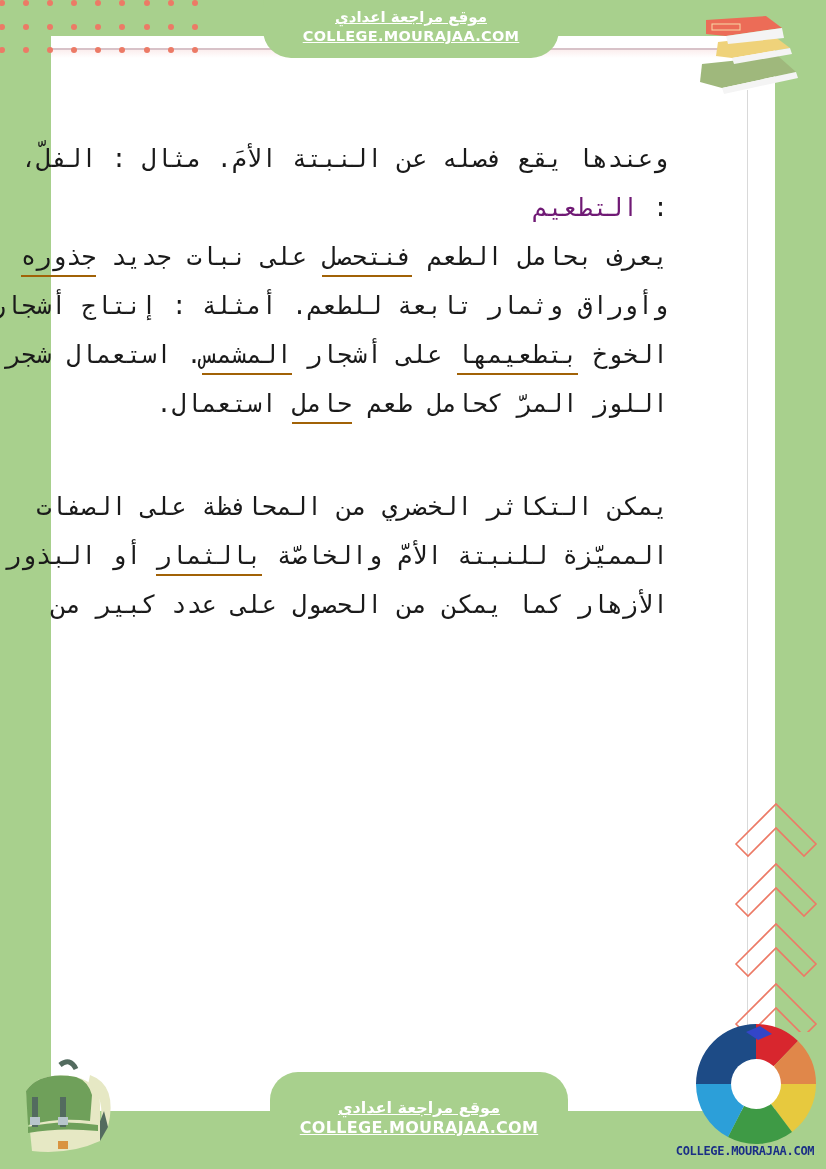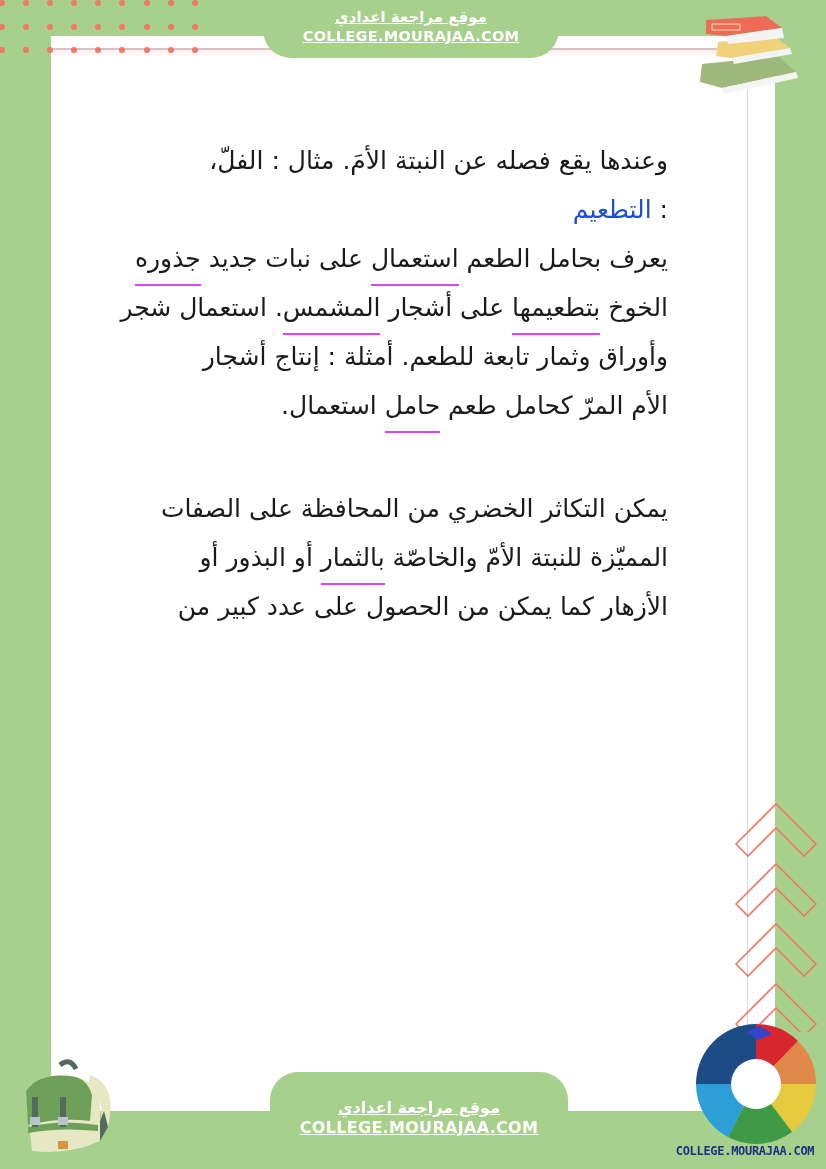--- a/index.html
+++ b/index.html
@@ -11,24 +11,24 @@
   .dots { position:absolute; left:0; top:0; width:210px; height:60px; }
   .dot { position:absolute; width:6px; height:6px; border-radius:50%; background:#ec7a66; }
   .tab { position:absolute; background:#a8d08d; border-radius:28px; text-align:center; color:#ffffff; }
   .tab-top { left:263px; top:-20px; width:296px; height:78px; }
   .tab-bottom { left:270px; top:1072px; width:298px; height:120px; }
   .tab .ar { display:block; font-size:15px; font-weight:bold; text-decoration:underline; line-height:19px; direction:rtl; }
   .tab .en { display:block; font-size:14.5px; font-weight:bold; text-decoration:underline; line-height:19px; letter-spacing:0.3px; }
   .tab-top .ar { margin-top:28px; }
   .tab-bottom .ar { margin-top:26px; font-size:16px; }
   .tab-bottom .en { font-size:16px; line-height:22px; }
-  .content { position:absolute; left:120px; top:140px; width:548px; direction:rtl; text-align:right; color:#1a1a1a; font-size:25px; }
+  .content { position:absolute; left:120px; top:140px; width:548px; direction:rtl; text-align:right; color:#1a1a1a; font-size:25px;font-family:Liberation Mono, monospace; }
   .line { height:49px; line-height:42px; white-space:nowrap; }
-  .u { border-bottom:2px solid #d946ef; padding-bottom:11px; }
-  .red { color:#1d4ed8; }
+  .u { border-bottom:2px solid #a16207; padding-bottom:2px; }
+  .red { color:#701a75; }
   .blue { color:#2e3690; }
   .gap { height:54px; }
   .books { position:absolute; left:692px; top:12px; width:112px; height:82px; }
   .chevrons { position:absolute; left:734px; top:792px; width:84px; height:240px; }
   .wheel { position:absolute; left:695px; top:1023px; width:122px; height:122px; }
   .brand { position:absolute; left:664px; top:1144px; width:162px; text-align:center; font-size:12px; font-weight:bold; color:#1b2f86; letter-spacing:-0.3px; font-family:"DejaVu Sans Mono", monospace; }
   .backpack { position:absolute; left:10px; top:1055px; width:110px; height:106px; }
 </style>
 </head>
 <body>
@@ -82,24 +82,24 @@
   <path d="M34 24 L90 16 L92 26 L36 32 Z" fill="#f4f4f4"></path>
   <rect x="20" y="12" width="28" height="6" fill="none" stroke="#f7d9a8" stroke-width="1"></rect>
 </svg>
 
 <div class="content">
   <div class="line">وعندها يقع فصله عن النبتة الأمَ. مثال : الفلّ،</div>
   <div class="line">
     <span>:</span>
     <span class="red">التطعيم</span>
   </div>
-  <div class="line"><span>يعرف بحامل الطعم </span><span class="u">استعمال</span><span> على نبات جديد </span><span class="u">جذوره</span></div>
+  <div class="line"><span>يعرف بحامل الطعم </span><span class="u">فنتحصل</span><span> على نبات جديد </span><span class="u">جذوره</span></div>
+  <div class="line">وأوراق وثمار تابعة للطعم. أمثلة : إنتاج أشجار</div>
   <div class="line"><span>الخوخ </span><span class="u">بتطعيمها</span><span> على أشجار </span><span class="u">المشمس</span><span>. استعمال شجر</span></div>
-  <div class="line">وأوراق وثمار تابعة للطعم. أمثلة : إنتاج أشجار</div>
-  <div class="line"><span>الأم المرّ كحامل طعم </span><span class="u">حامل</span><span> استعمال.</span></div>
+  <div class="line"><span>اللوز المرّ كحامل طعم </span><span class="u">حامل</span><span> استعمال.</span></div>
   <div class="gap"></div>
   <div class="line">يمكن التكاثر الخضري من المحافظة على الصفات</div>
   <div class="line"><span>المميّزة للنبتة الأمّ والخاصّة </span><span class="u">بالثمار</span><span> أو البذور أو</span></div>
   <div class="line">الأزهار كما يمكن من الحصول على عدد كبير من</div>
 </div>
 
 <svg class="chevrons" viewBox="0 0 84 240">
   <g fill="none" stroke="#ec7a66" stroke-width="1.6">
     <path d="M2 52 L42 12 L82 52 L70 64 L42 36 L14 64 Z"></path>
     <path d="M2 112 L42 72 L82 112 L70 124 L42 96 L14 124 Z"></path>

